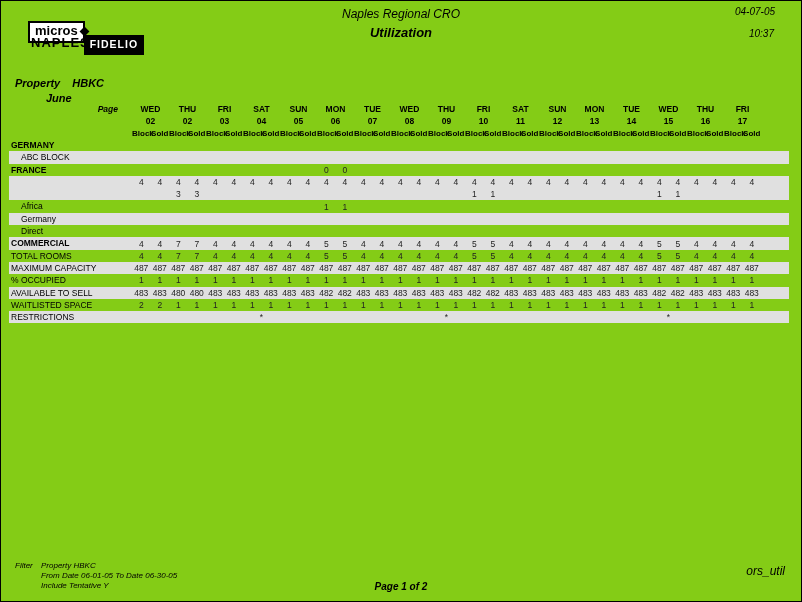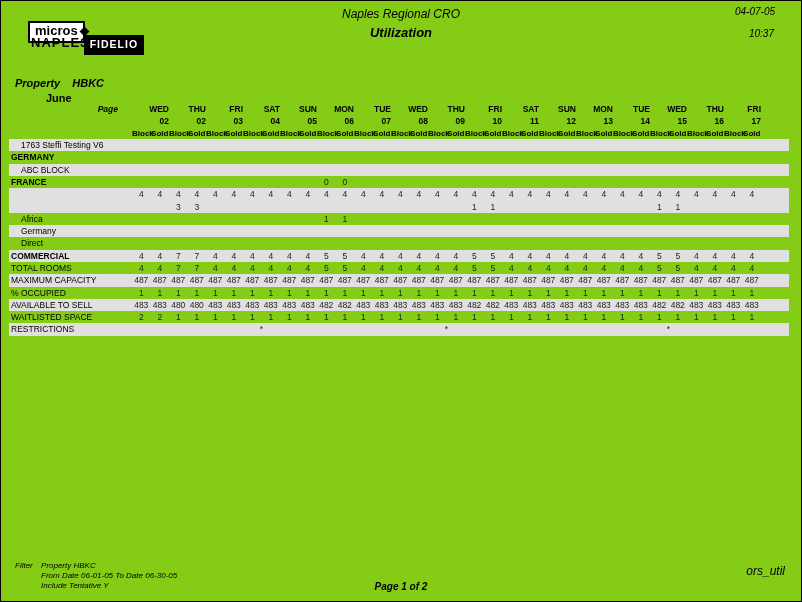--- a/index.html
+++ b/index.html
@@ -13,28 +13,28 @@
   .lf { background:#000; color:#fff; font-weight:bold; font-size:10.5px; letter-spacing:1px; padding:4px 6px 5px 6px; line-height:11px;margin-top:27px; }
 
   
   .center-title { position:absolute; top:6px; left:0; width:100%; text-align:center; font-style:italic; font-size:12px; }
   .report-name  { position:absolute; top:24px; left:0; width:100%; text-align:center; font-style:italic; font-weight:bold; font-size:13px; }
   .rpt-date { position:absolute; top:5px;  right:26px; font-style:italic; font-size:10px; }
   .rpt-time { position:absolute; top:27px; right:27px; font-style:italic; font-size:10px; }
   .office   { position:absolute; top:34px; left:30px; font-weight:bold; font-size:13px; letter-spacing:1px; }
   .prop  { position:absolute; top:76px; left:14px; font-weight:bold; font-style:italic; font-size:11px; }
   .prop .pv { margin-left:12px; }
-  .month { position:absolute; top:91px; left:45px; font-weight:bold; font-size:11px; }
+  .month { position:absolute; top:91px; left:45px; font-weight:bold; font-style:italic; font-size:11px; }
 
   
   .tablewrap { position:absolute; top:102px; left:8px; width:780px; }
   .hline { display:flex; height:12px; align-items:center; }
   .lblh  { flex:0 0 123px; box-sizing:border-box; text-align:right; padding-right:14px;
            font-style:italic; font-weight:bold; font-size:8.5px; }
-  .hcell { flex:0 0 37px; text-align:right; font-weight:bold; font-size:8.5px; }
+  .hcell { flex:0 0 37px; text-align:center; font-weight:bold; font-size:8.5px; }
   .bs    { flex:0 0 37px; display:flex; font-weight:bold; font-size:8px; }
   .bs span { width:18.5px; text-align:center; }
 
   .trow { display:flex; width:780px; }
   .trow.shaded { background:#e0e0e0; }
   .lbl { flex:0 0 123px; box-sizing:border-box; font-size:8.5px; line-height:12.3px;
          padding-left:2px; white-space:nowrap; overflow:hidden; }
   .lbl.ind { padding-left:12px; }
   .lbl.grp { font-weight:bold; }
   .lines { flex:1; }
@@ -179,26 +179,20 @@
             <span>Block</span>
             <span>Sold</span>
           </div>
           <div class="bs">
             <span>Block</span>
             <span>Sold</span>
           </div>
         </div>
       </div>
     <div id="tbody">
-        <div class="trow shaded">
-          <div class="lbl ind">1763 Steffi Testing V6</div>
-          <div class="lines">
-            <div class="line"></div>
-          </div>
-        </div>
         <div class="trow">
           <div class="lbl grp">GERMANY</div>
           <div class="lines">
             <div class="line"></div>
           </div>
         </div>
         <div class="trow shaded">
           <div class="lbl ind">ABC BLOCK</div>
           <div class="lines">
             <div class="line"></div>

